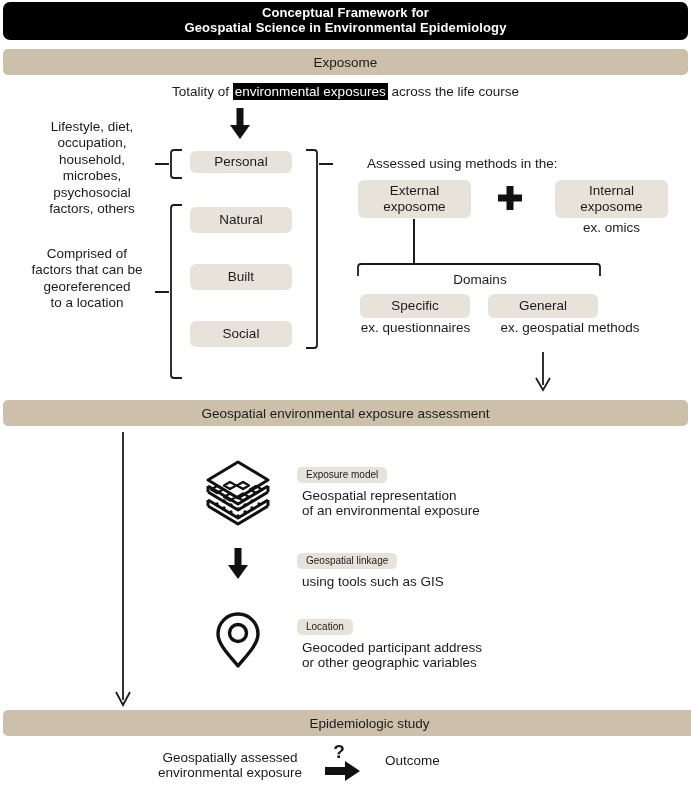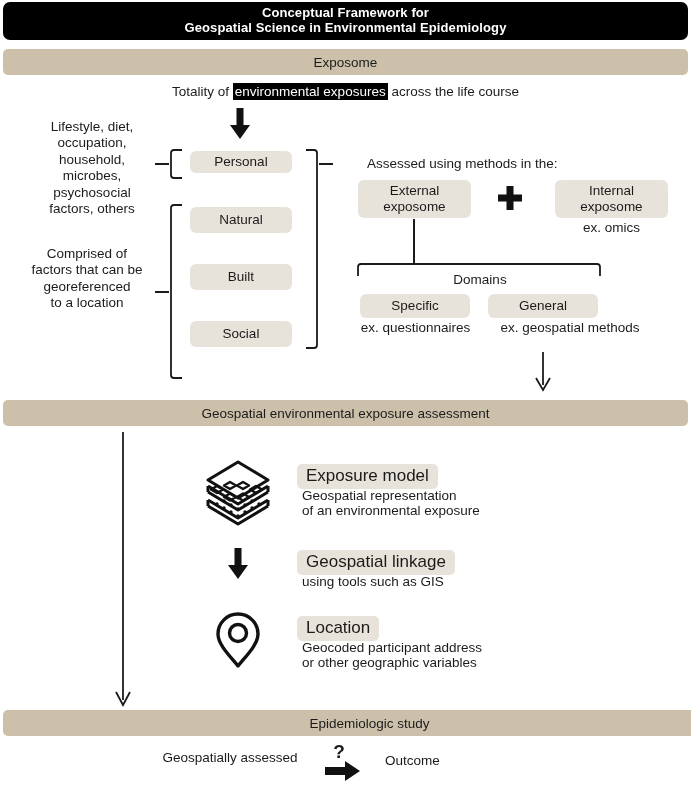--- a/index.html
+++ b/index.html
@@ -75,21 +75,21 @@
     color:#fff;
     padding:1px 2px;
   }
 
   
   .labelchip{
     display:inline-block;
     background:#e8e3da;
     border-radius:5px;
     padding:2px 9px 3px 9px;
-    font-size:17px;
+    font-size:10px;
     color:#1b1b1b;
   }
 
   
   .vline{background:#1b1b1b;width:1.6px;}
   .hline{background:#1b1b1b;height:1.6px;}
 
   svg{display:block;overflow:visible;}
 </style>
 </head>
@@ -288,20 +288,21 @@
     <span class="labelchip">Location</span>
   </div>
   <div class="abs txt" style="left:302px; top:640px;">Geocoded participant address</div>
   <div class="abs txt" style="left:302px; top:655px;">or other geographic variables</div>
 
   <div class="abs section-bar" style="top:710px;padding-left:24px;">
     <span>Epidemiologic study</span>
   </div>
 
   <div class="abs txt c" style="left:140px; top:750px; width:180px;">Geospatially assessed</div>
+  <div class="abs txt c" style="left:140px; top:765px; width:180px;">environmental exposure</div>
 
   <div class="abs txt c" style="left:327px; top:740px; width:24px; font-size:19px; font-weight:bold;">?</div>
 
   <div class="abs" style="left:325px; top:760px;">
     <svg width="36" height="22" viewBox="0 0 36 22" aria-hidden="true">
       <path d="M0 7 h20 V1 L35 11 L20 21 V15 H0 Z" fill="#111"></path>
     </svg>
   </div>
 
   <div class="abs txt" style="left:385px; top:753px;">Outcome</div>

